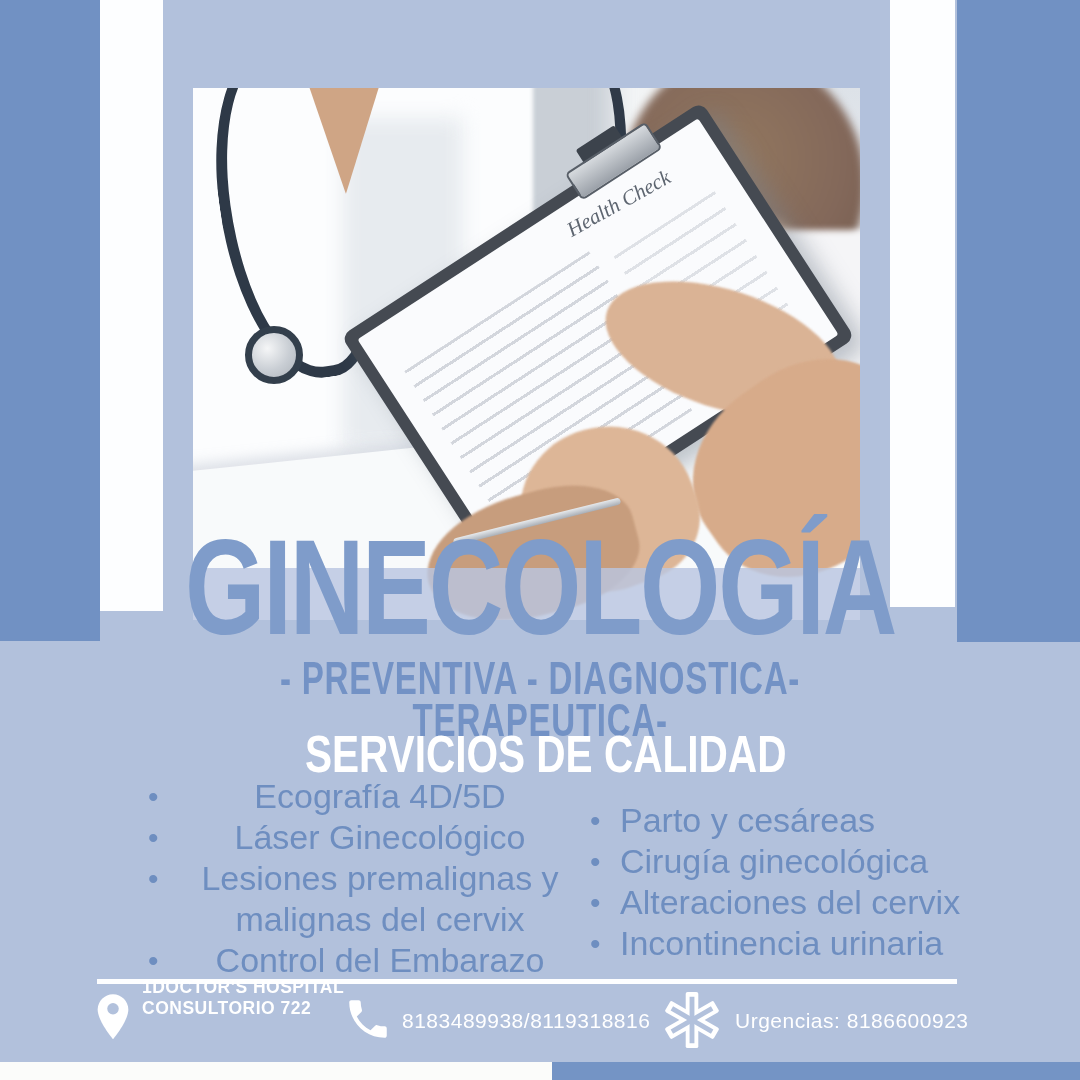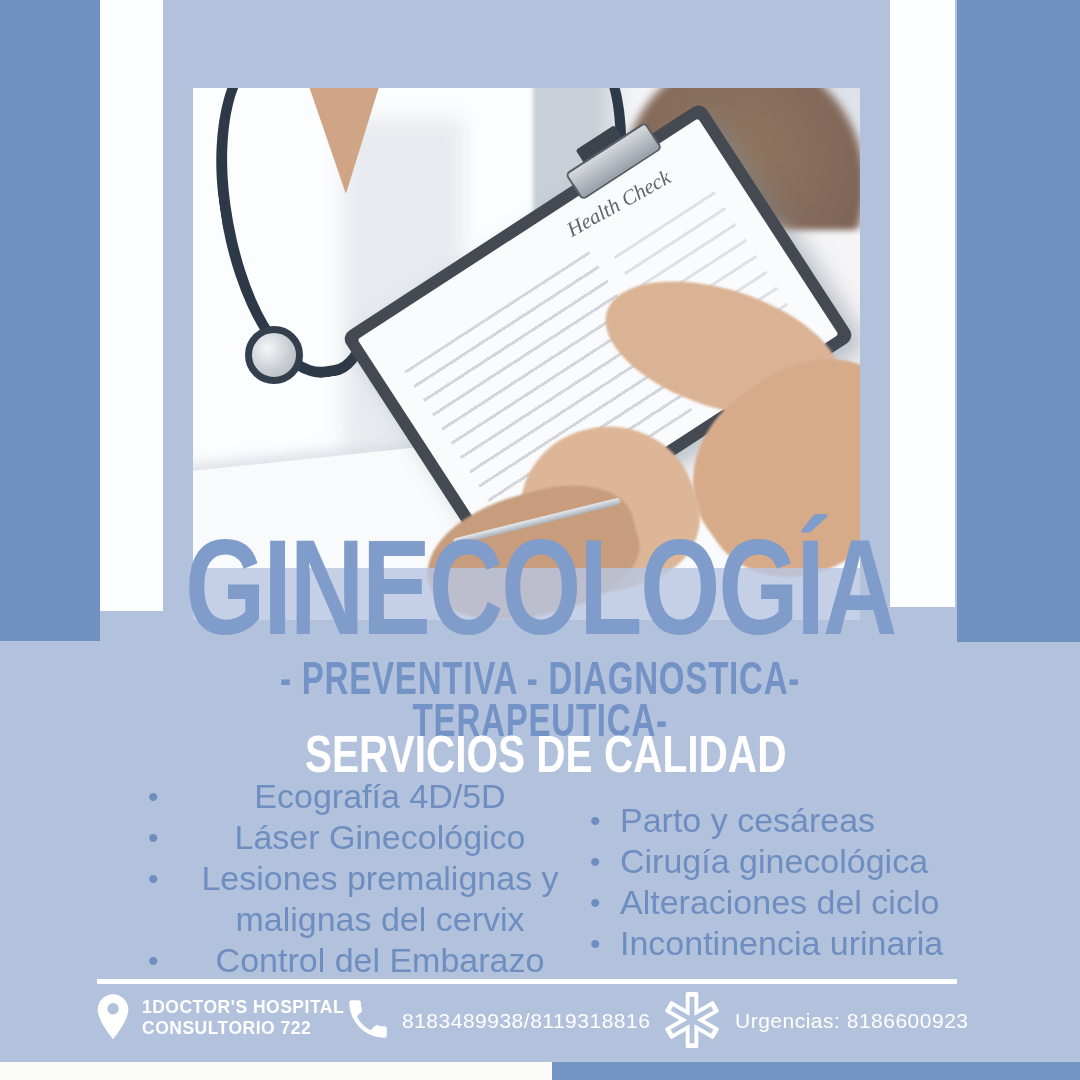--- a/index.html
+++ b/index.html
@@ -86,21 +86,21 @@
   ul.svc{margin:0;padding:0;list-style:none;color:#6e8ec0;font-size:34px;line-height:41px;}
   ul.svc li{position:relative;padding-left:36px;}
   ul.svc li::before{content:"•";position:absolute;left:6px;top:0;font-size:30px;}
   #list-left {left:142px;top:776px;width:440px;text-align:center;}
   #list-right{left:584px;top:800px;width:460px;}
 
   #divider{left:97px;top:979px;width:860px;height:5px;background:#fdfeff;}
 
   
   .ft-text{color:#ffffff;}
-  #loc-text{left:142px;top:997px;font-size:17.5px;font-weight:bold;line-height:21px;letter-spacing:.5px;}
+  #loc-text{left:142px;top:977px;font-size:17.5px;font-weight:bold;line-height:21px;letter-spacing:.5px;}
   #phones-text{left:402px;top:1009px;font-size:21px;font-weight:normal;letter-spacing:.5px;}
   #urgencias-text{left:735px;top:1009px;font-size:21px;font-weight:normal;letter-spacing:.5px;}
   #pin-icon{left:90px;top:992px;}
   #phone-icon{left:343px;top:994px;}
   #star-icon{left:661px;top:988px;}
 </style>
 </head>
 <body>
 
 <div id="canvas">
@@ -157,21 +157,21 @@
 
   <ul class="abs svc" id="list-left">
       <li>Ecografía 4D/5D</li>
       <li>Láser Ginecológico</li>
       <li>Lesiones premalignas y malignas del cervix</li>
       <li>Control del Embarazo</li>
     </ul>
   <ul class="abs svc" id="list-right">
       <li>Parto y cesáreas</li>
       <li>Cirugía ginecológica</li>
-      <li>Alteraciones del ciclo</li>
+      <li>Alteraciones del cervix</li>
       <li>Incontinencia urinaria</li>
     </ul>
 
   <div class="abs" id="divider"></div>
 
   <div class="abs" id="pin-icon">
     <svg width="46" height="58" viewBox="0 0 24 30">
       <path fill="#ffffff" d="M12 1C7.6 1 4 4.6 4 9c0 6.1 8 15.5 8 15.5S20 15.1 20 9c0-4.4-3.6-8-8-8z"></path>
       <circle cx="12" cy="8.6" r="3" fill="#b2c1dc"></circle>
     </svg>

